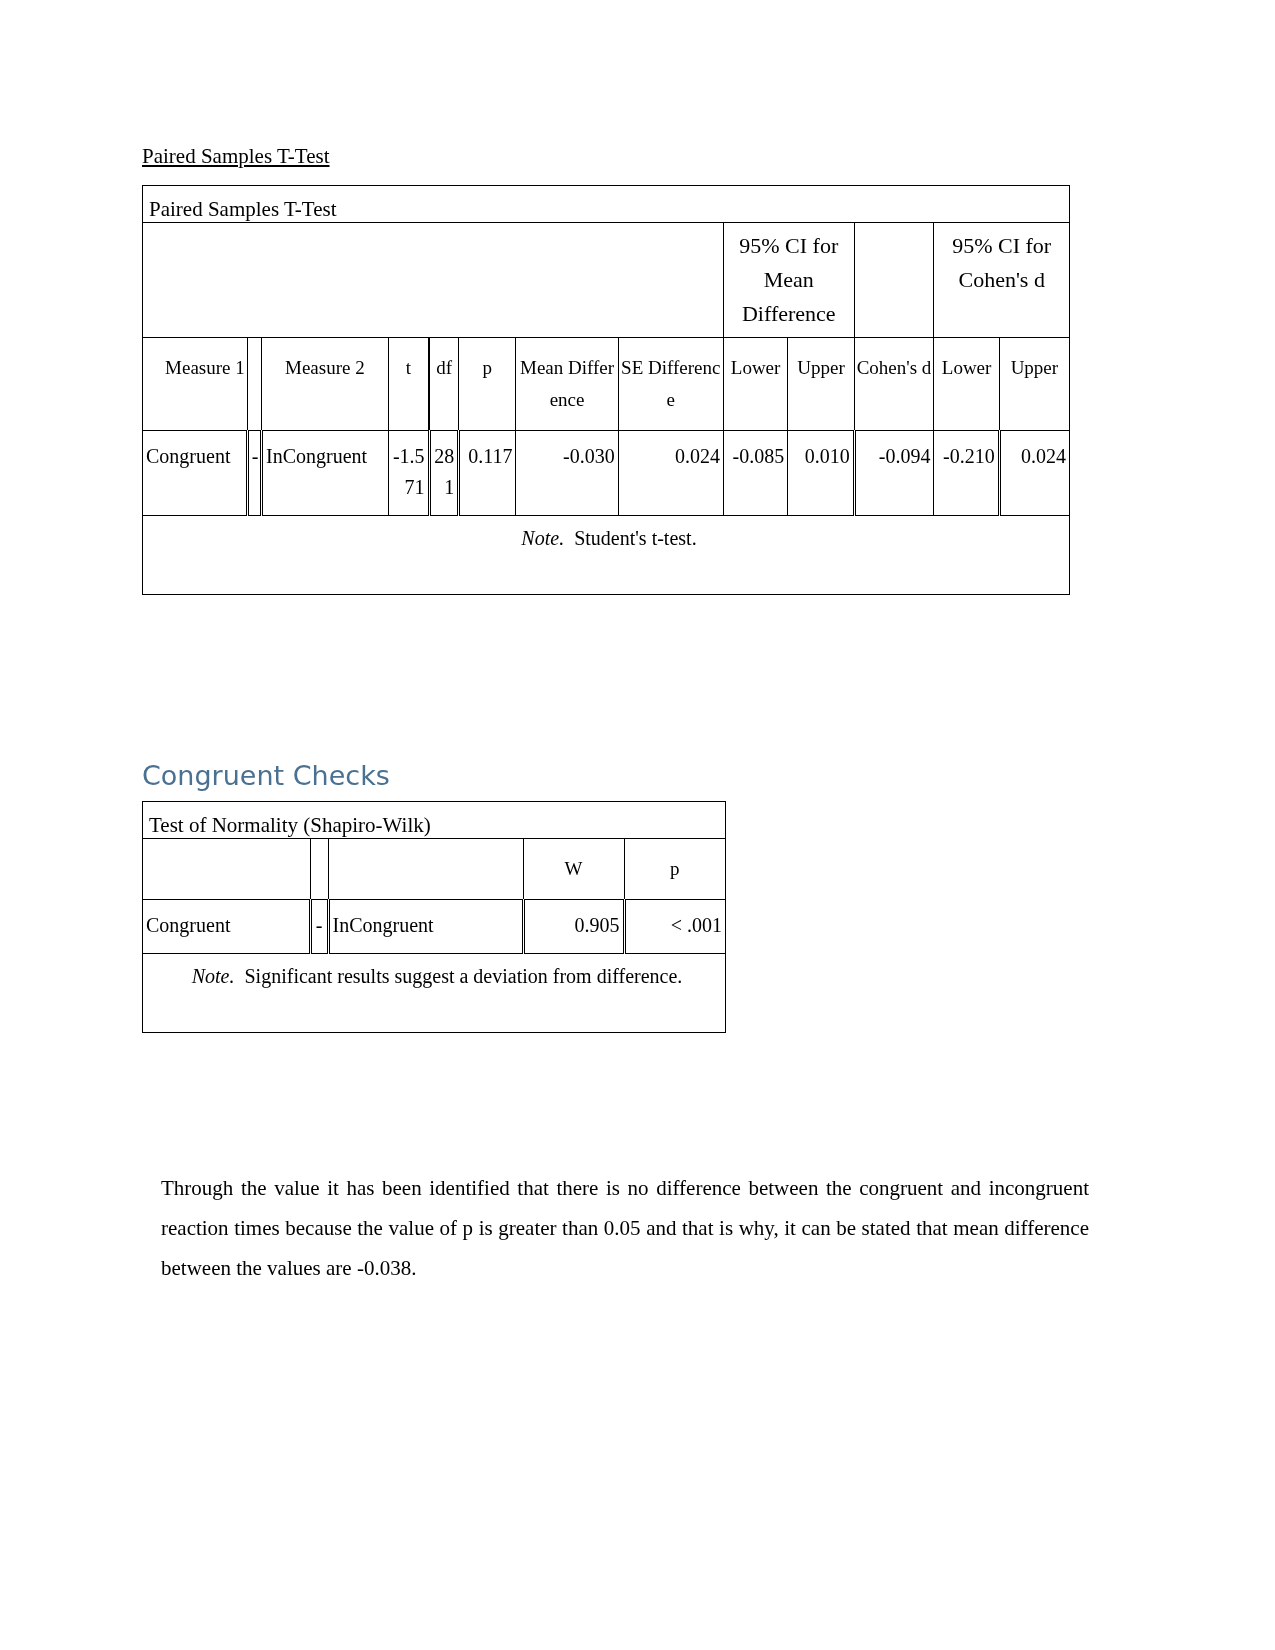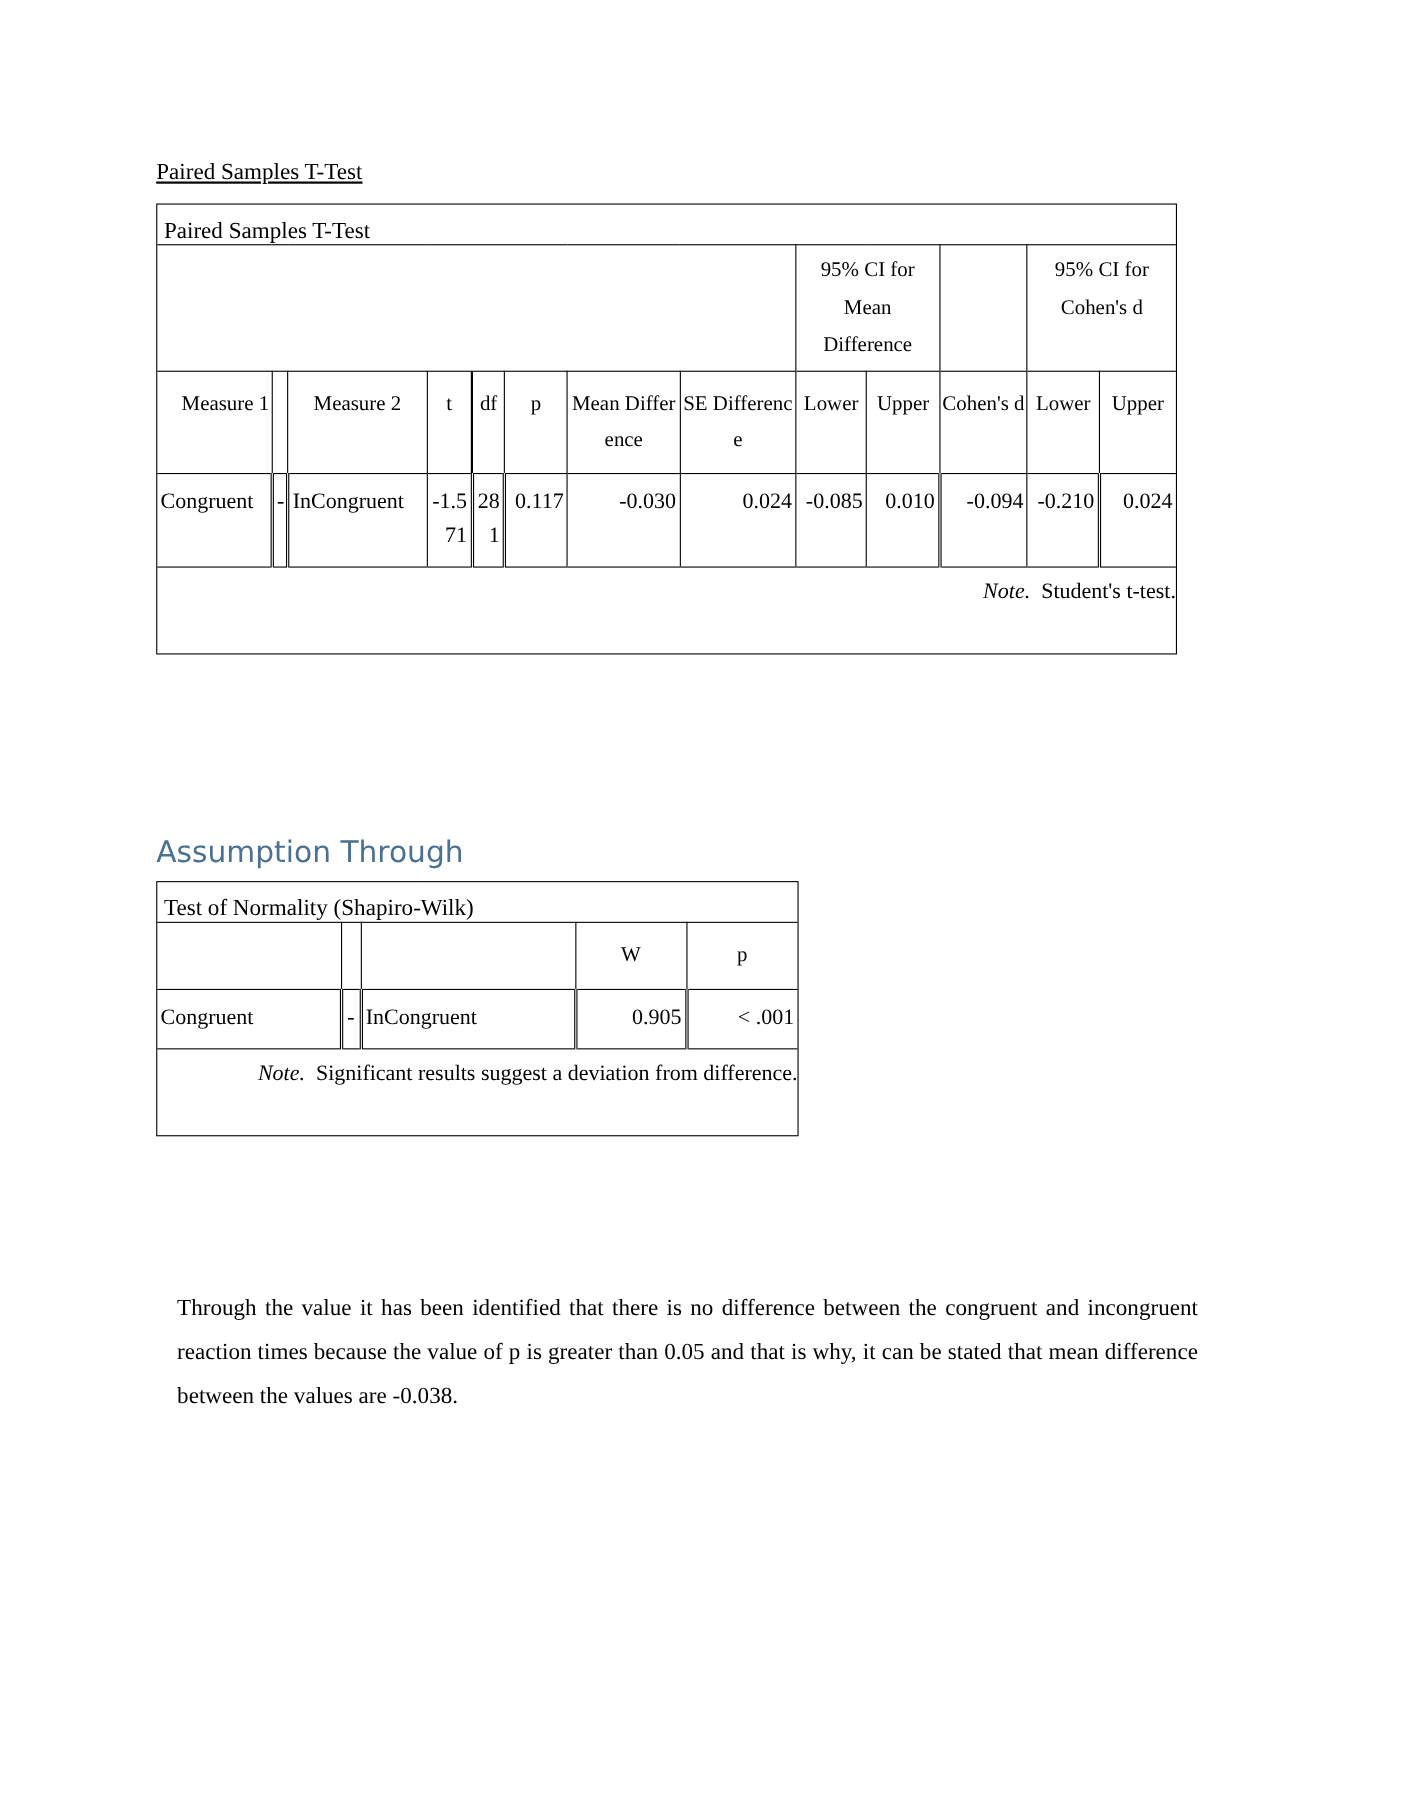--- a/index.html
+++ b/index.html
@@ -59,21 +59,21 @@
     font-size: 21px;
     line-height: 26px;
     padding: 10px 0 0 6px !important;
     border-bottom: 1px solid #000 !important;
     text-align: left;
   }
 
   
   .spanner {
     font-weight: bold;
-    font-size: 19px;
+    font-size: 22px;
     line-height: 34px;
     text-align: center;
     border-bottom: 1px solid #000 !important;
     border-left: 1px solid #000 !important;
     padding: 6px 4px 6px 4px !important;
     vertical-align: top;
   }
   .spanner.blank {
     border-left: 0 !important;
   }
@@ -111,21 +111,21 @@
   .cell.ctr { text-align: center; }
   .cell.dbl-left { border-left: 3px double #000 !important; }
 
   .row-data td { border-bottom: 1px solid #000; }
 
   
   .note-row td {
     font-size: 20px;
     line-height: 28px;
     padding: 8px 0 8px 6px !important;
-    text-align: right;
+    text-align: center;
     border-left: 0 !important;
   }
   .note-row .pad { height: 34px; }
   .note-label { font-style: italic; }
 
   
   .section-heading {
     position: absolute;
     left: 142px;
     font-family: "DejaVu Sans", "Liberation Sans", sans-serif;
@@ -216,21 +216,21 @@
         <tr class="note-row">
           <td colspan="13">
             <span class="note-label">Note.</span>&nbsp;&nbsp;<span>Student's t-test.</span>
             <div class="pad"></div>
           </td>
         </tr>
       </tbody>
     </table>
   </div>
 
-  <div class="section-heading" id="assumption-heading" style="top: 760px; color: rgb(74, 113, 145);">Assumption Through</div>
+  <div class="section-heading" id="assumption-heading" style="top: 760px; color: rgb(74, 113, 145);">Congruent Checks</div>
 
   <div class="jasp-table" id="normality-table" style="left:142px; top:801px; width:584px;font-family:Liberation Serif, serif;">
     <table>
       <colgroup>
         <col style="width:167px">
         <col style="width:18px">
         <col style="width:195px">
         <col style="width:101px">
         <col style="width:101px">
       </colgroup>

